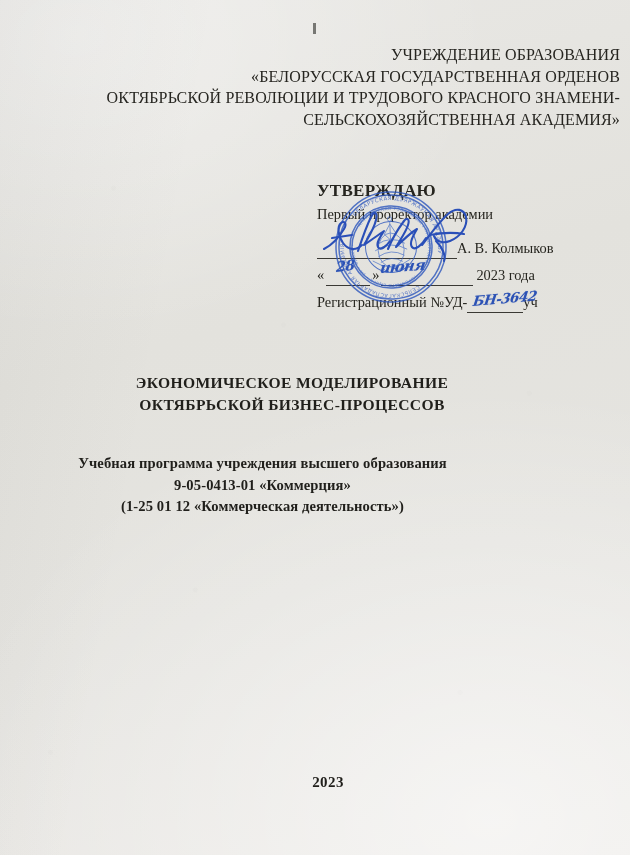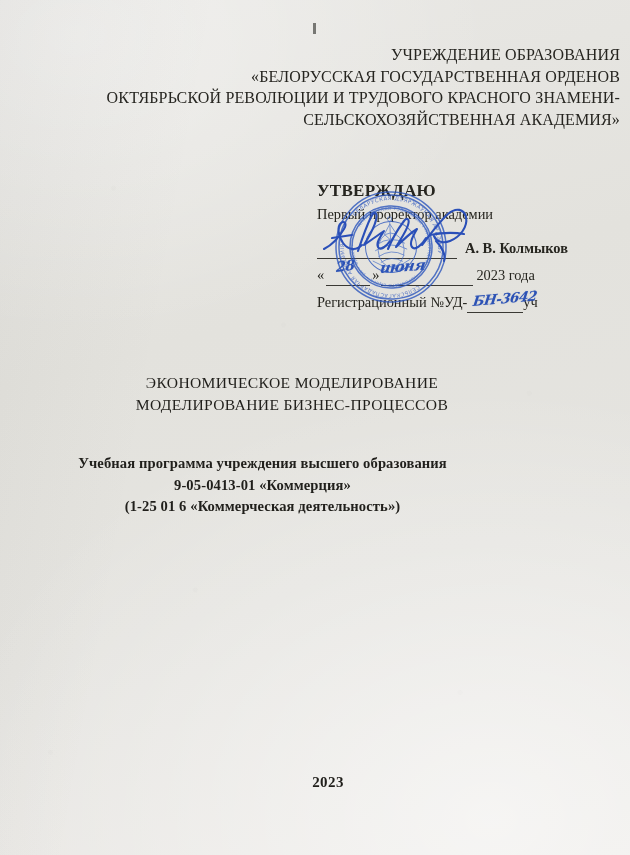--- a/index.html
+++ b/index.html
@@ -100,23 +100,22 @@
     display: flex;
     align-items: flex-end;
   }
   .sig-line {
     display: inline-block;
     width: 140px;
     border-bottom: 1px solid #3a3934;
     height: 17px;
   }
   .sig-name {
-    margin-left: 8px;
+    margin-left: 0;
     white-space: nowrap;
-    font-weight: bold;
   }
   .date-row {
     position: relative;
     margin-top: 4px;
     height: 23px;
     white-space: nowrap;
     display: flex;
     align-items: flex-end;
   }
   .date-row .q { display: inline-block; }
@@ -185,21 +184,21 @@
     transform: rotate(-3deg);
   }
 
   
   #title {
     position: absolute;
     left: 0;
     top: 372px;
     width: 584px;
     text-align: center;
-    font-weight: normal;
+    font-weight: bold;
     font-size: 15.6px;
     line-height: 22px;
     letter-spacing: .35px;
     color: #201f1b;
   }
   #title .tl { display: block; white-space: nowrap; }
 
   
   #specialty {
     position: absolute;
@@ -324,24 +323,24 @@
       <path d="M40 46 C 44 34, 48 22, 53 12 C 56 6, 60 7, 58 15 C 56 24, 50 33, 46 40 C 52 36, 60 30, 66 26 C 62 32, 58 38, 60 42 C 62 46, 68 42, 72 36"></path>
       <path d="M70 44 C 74 34, 80 24, 86 16 C 89 12, 92 14, 90 20 C 88 27, 82 35, 78 42 C 84 36, 92 28, 99 24 C 95 31, 91 38, 94 42 C 97 46, 104 40, 108 33"></path>
       <path d="M104 40 C 112 30, 120 18, 130 9 C 138 2, 146 4, 148 12 C 150 22, 142 32, 132 36 C 124 39, 118 36, 116 31"></path>
       <path d="M112 30 C 122 28, 134 27, 146 29"></path>
       <path d="M118 36 C 124 42, 128 50, 126 56"></path>
     </g>
   </svg>
 
   <div id="title">
     <span class="tl">ЭКОНОМИЧЕСКОЕ МОДЕЛИРОВАНИЕ</span>
-    <span class="tl">МОДЕЛИРОВАНИЕ БИЗНЕС-ПРОЦЕССОВ</span>
+    <span class="tl">ОКТЯБРЬСКОЙ БИЗНЕС-ПРОЦЕССОВ</span>
   </div>
 
   <div id="specialty">
     <span class="sl">Учебная программа учреждения высшего образования</span>
     <span class="sl">9-05-0413-01 «Коммерция»</span>
-    <span class="sl">(1-25 01 6 «Коммерческая деятельность»)</span>
+    <span class="sl">(1-25 01 12 «Коммерческая деятельность»)</span>
   </div>
 
   <div id="year">2023</div>
 
 </div>
 
 </body></html>

